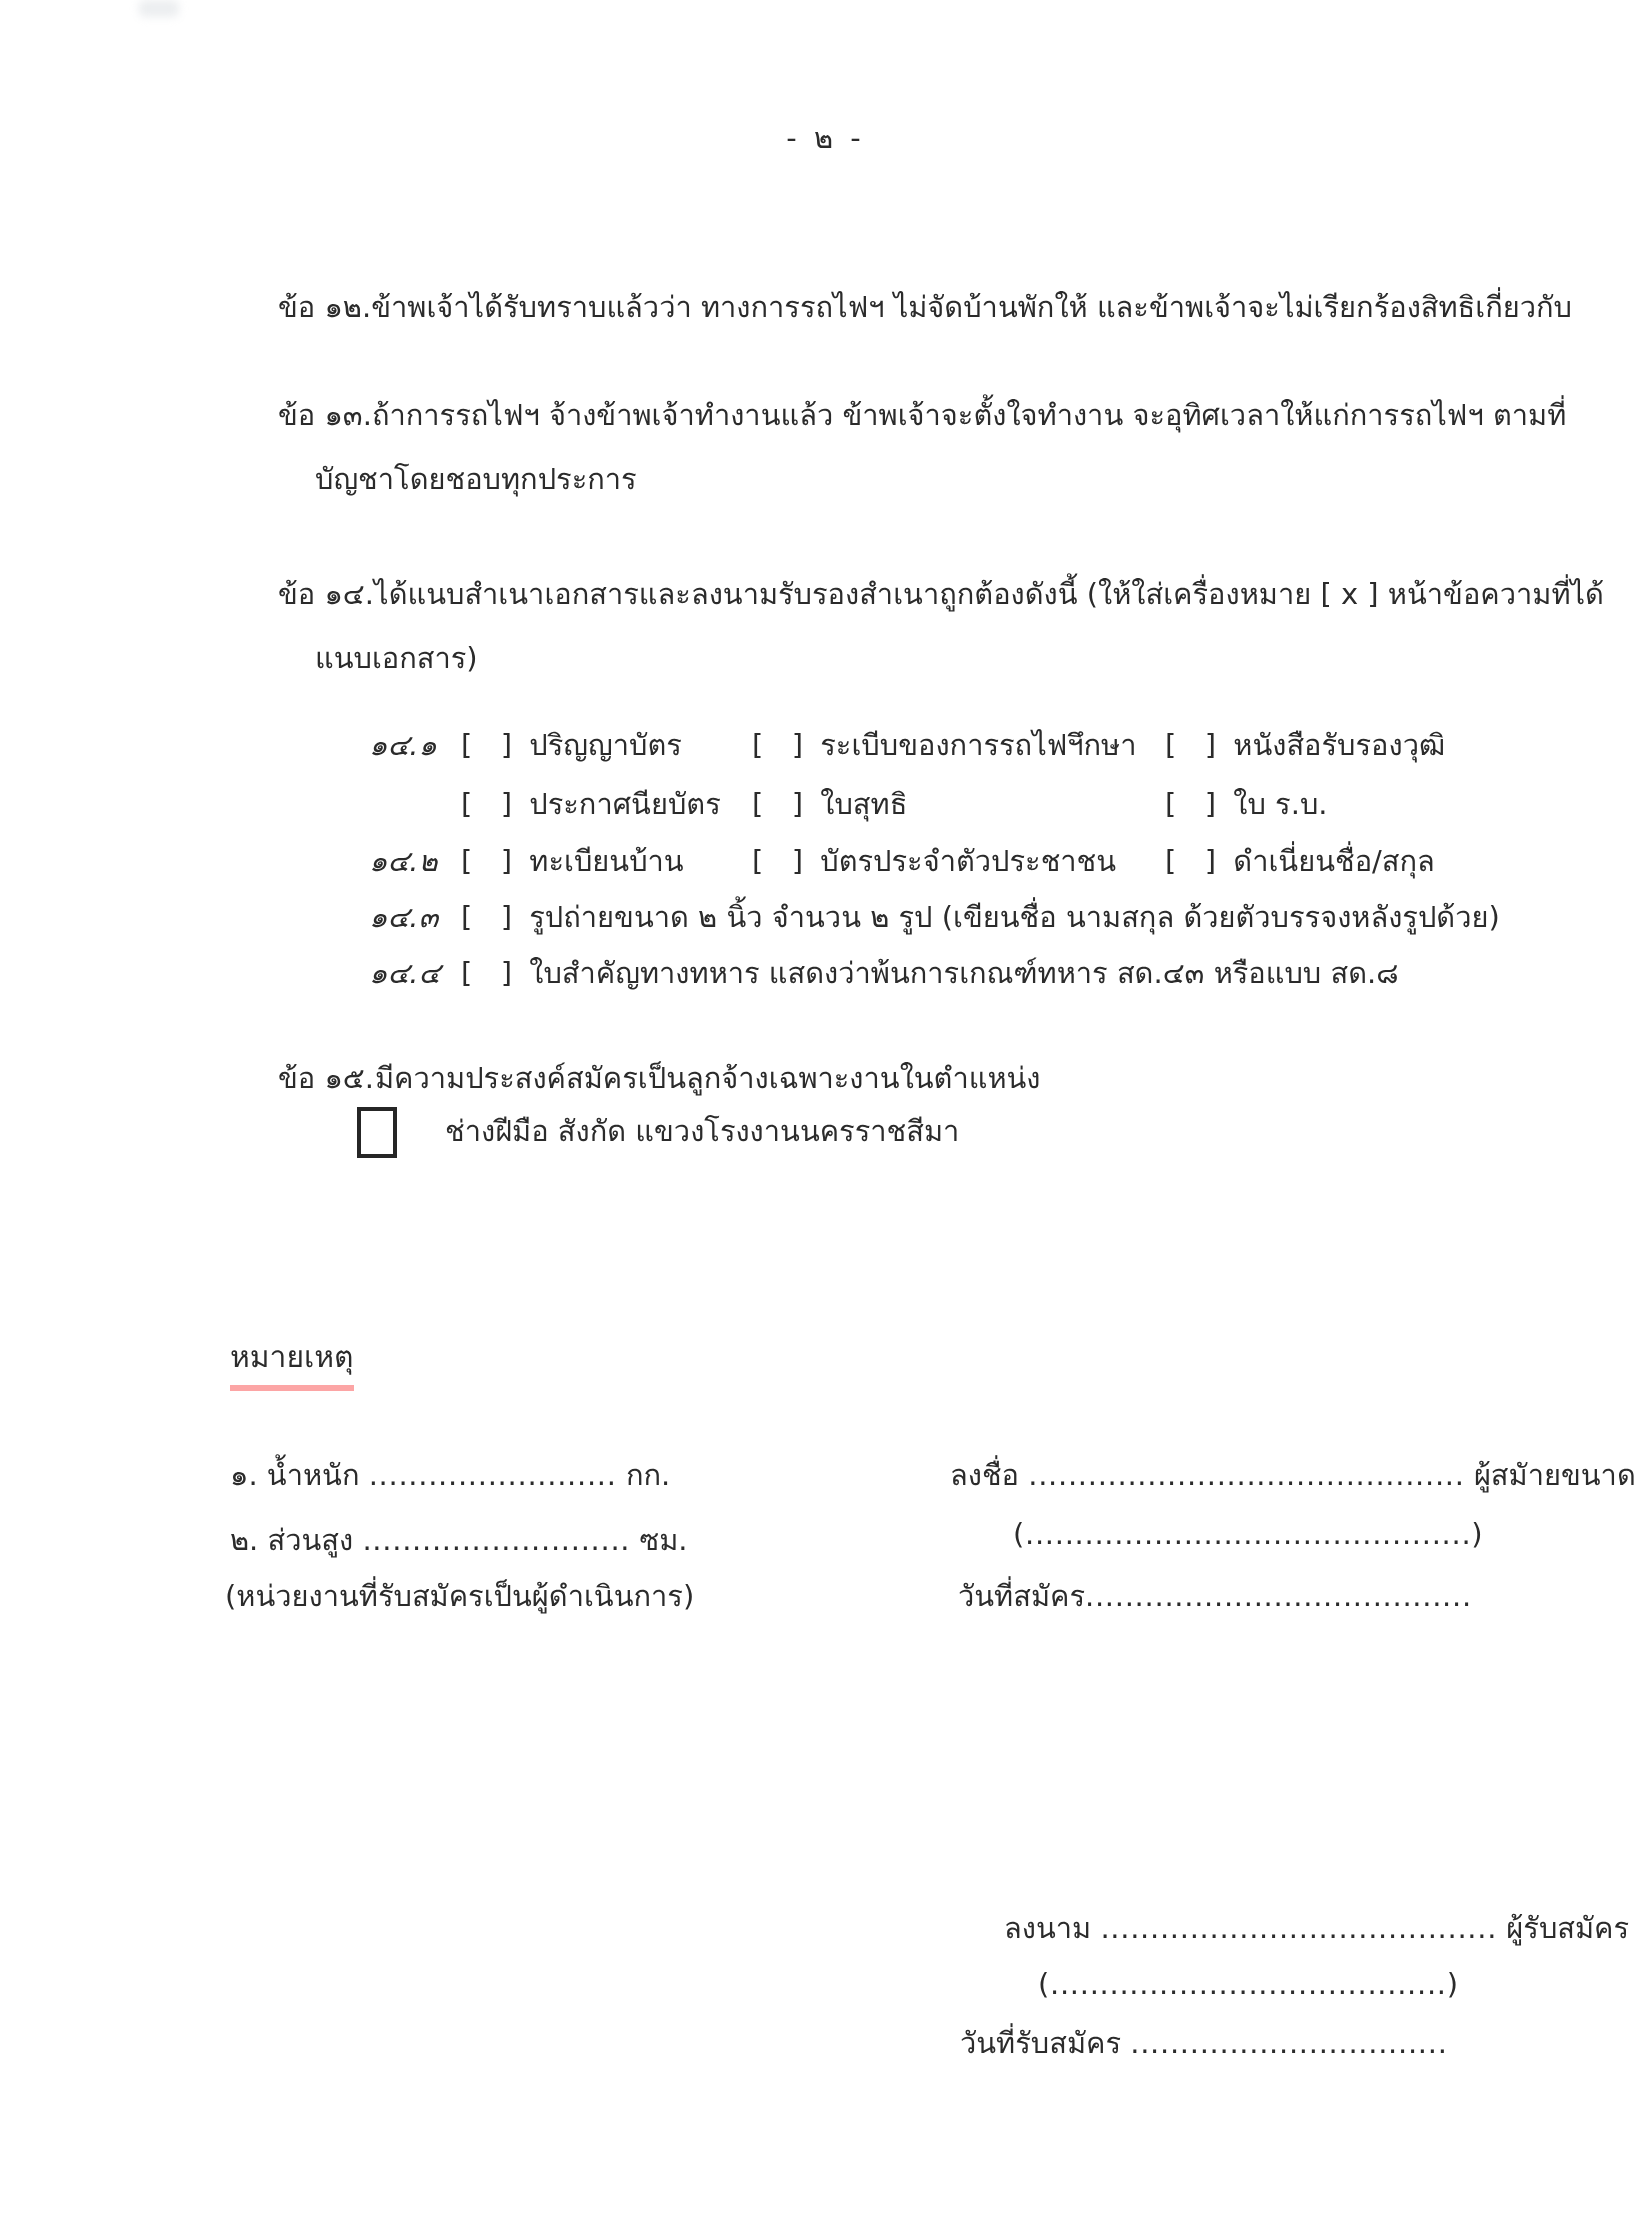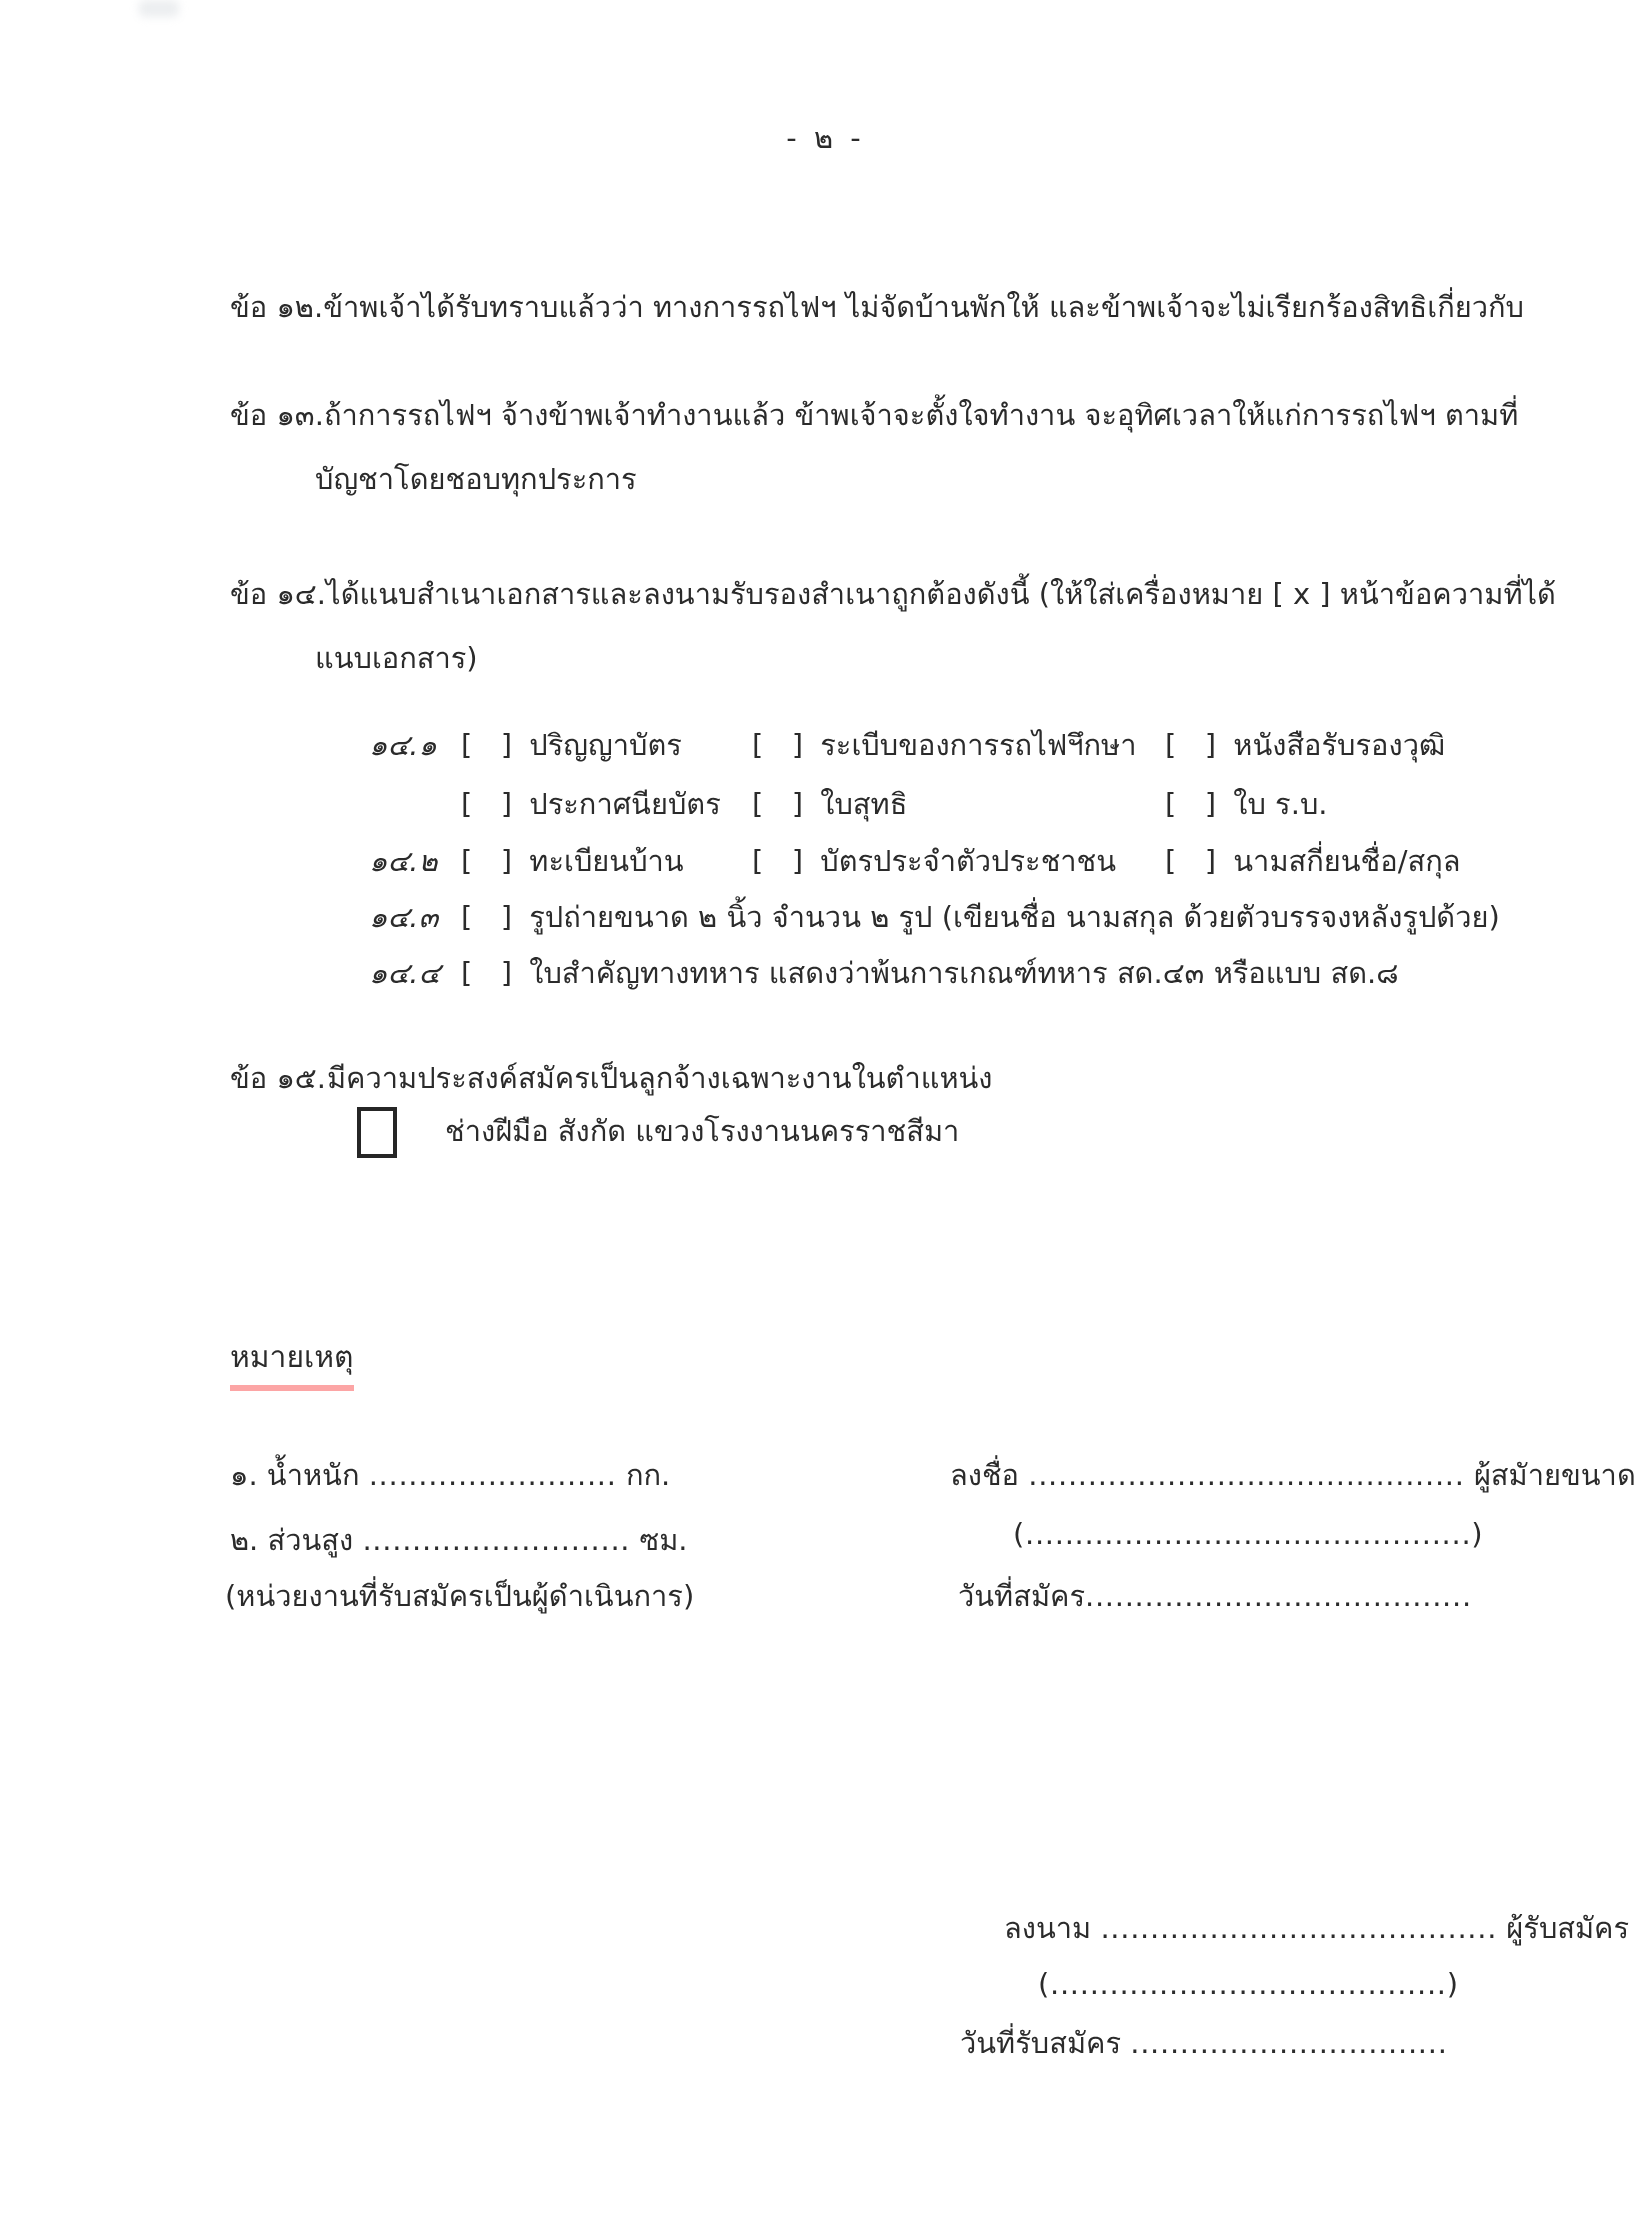--- a/index.html
+++ b/index.html
@@ -11,21 +11,21 @@
     color:#2b2b2b;
     font-family:"DejaVu Sans","Liberation Sans",sans-serif;
     font-size:29px;
     overflow:hidden;
   }
   .abs{position:absolute;white-space:nowrap;}
   .page-number{left:0;right:0;top:115px;text-align:center;letter-spacing:4px;}
   
   .clause{left:230px;width:1227px;}
   .cline{line-height:64px;white-space:nowrap;}
-  .cnum{display:inline-block;min-width:85px;}
+  .cnum{display:inline-block;min-width:85px;margin-left:48px;}
   .cont{padding-left:85px;}
   
   .chk-row{left:369px;line-height:41px;}
   .chk-num{display:inline-block;width:92px;font-style:italic;}
   .cell{display:inline-block;vertical-align:top;}
   .c1{width:291px;}
   .c2{width:413px;}
   .bracket{
     display:inline-flex;
     justify-content:space-between;
@@ -104,21 +104,21 @@
   <div class="abs chk-row" style="top:841px">
     <span class="chk-num">๑๔.๒</span><span class="cell c1"><span class="bracket">
           <span>[</span>
           <span>]</span>
         </span><span>ทะเบียนบ้าน</span></span><span class="cell c2"><span class="bracket">
           <span>[</span>
           <span>]</span>
         </span><span>บัตรประจำตัวประชาชน</span></span><span class="cell c3"><span class="bracket">
           <span>[</span>
           <span>]</span>
-        </span><span>นามสกี่ยนชื่อ/สกุล</span></span>
+        </span><span>ดำเนี่ยนชื่อ/สกุล</span></span>
   </div>
 
   <div class="abs chk-row" style="top:897px">
     <span class="chk-num">๑๔.๓</span><span class="cell"><span class="bracket">
           <span>[</span>
           <span>]</span>
         </span><span>รูปถ่ายขนาด ๒ นิ้ว จำนวน ๒ รูป (เขียนชื่อ นามสกุล ด้วยตัวบรรจงหลังรูปด้วย)</span></span>
   </div>
 
   <div class="abs chk-row" style="top:953px">

